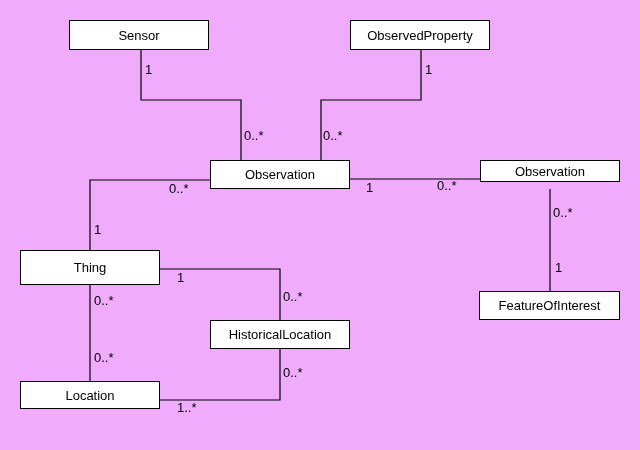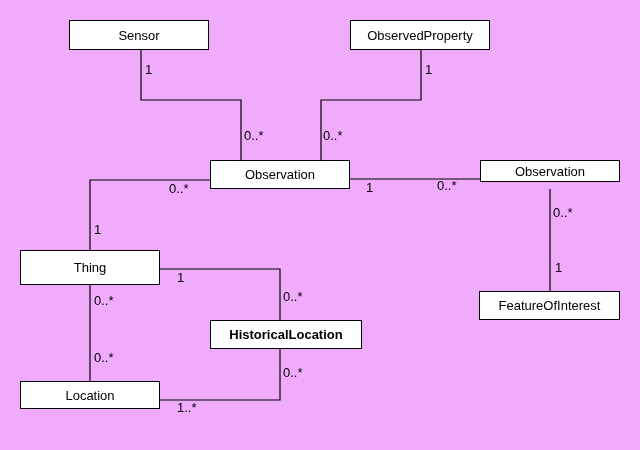--- a/index.html
+++ b/index.html
@@ -76,21 +76,21 @@
   </div>
 
   <div class="node" style="left:480px; top:160px; width:140px; height:22px;">
     <span>Observation</span>
   </div>
 
   <div class="node" style="left:20px; top:250px; width:140px; height:35px;">
     <span>Thing</span>
   </div>
 
-  <div class="node" style="left:210px; top:320px; width:152px; height:29px;font-weight:bold;">
+  <div class="node" style="left:210px; top:320px; width:140px; height:29px;">
     <span>HistoricalLocation</span>
   </div>
 
   <div class="node" style="left:20px; top:381px; width:140px; height:28px;">
     <span>Location</span>
   </div>
 
   <div class="node" style="left:479px; top:291px; width:141px; height:29px;">
     <span>FeatureOfInterest</span>
   </div>

